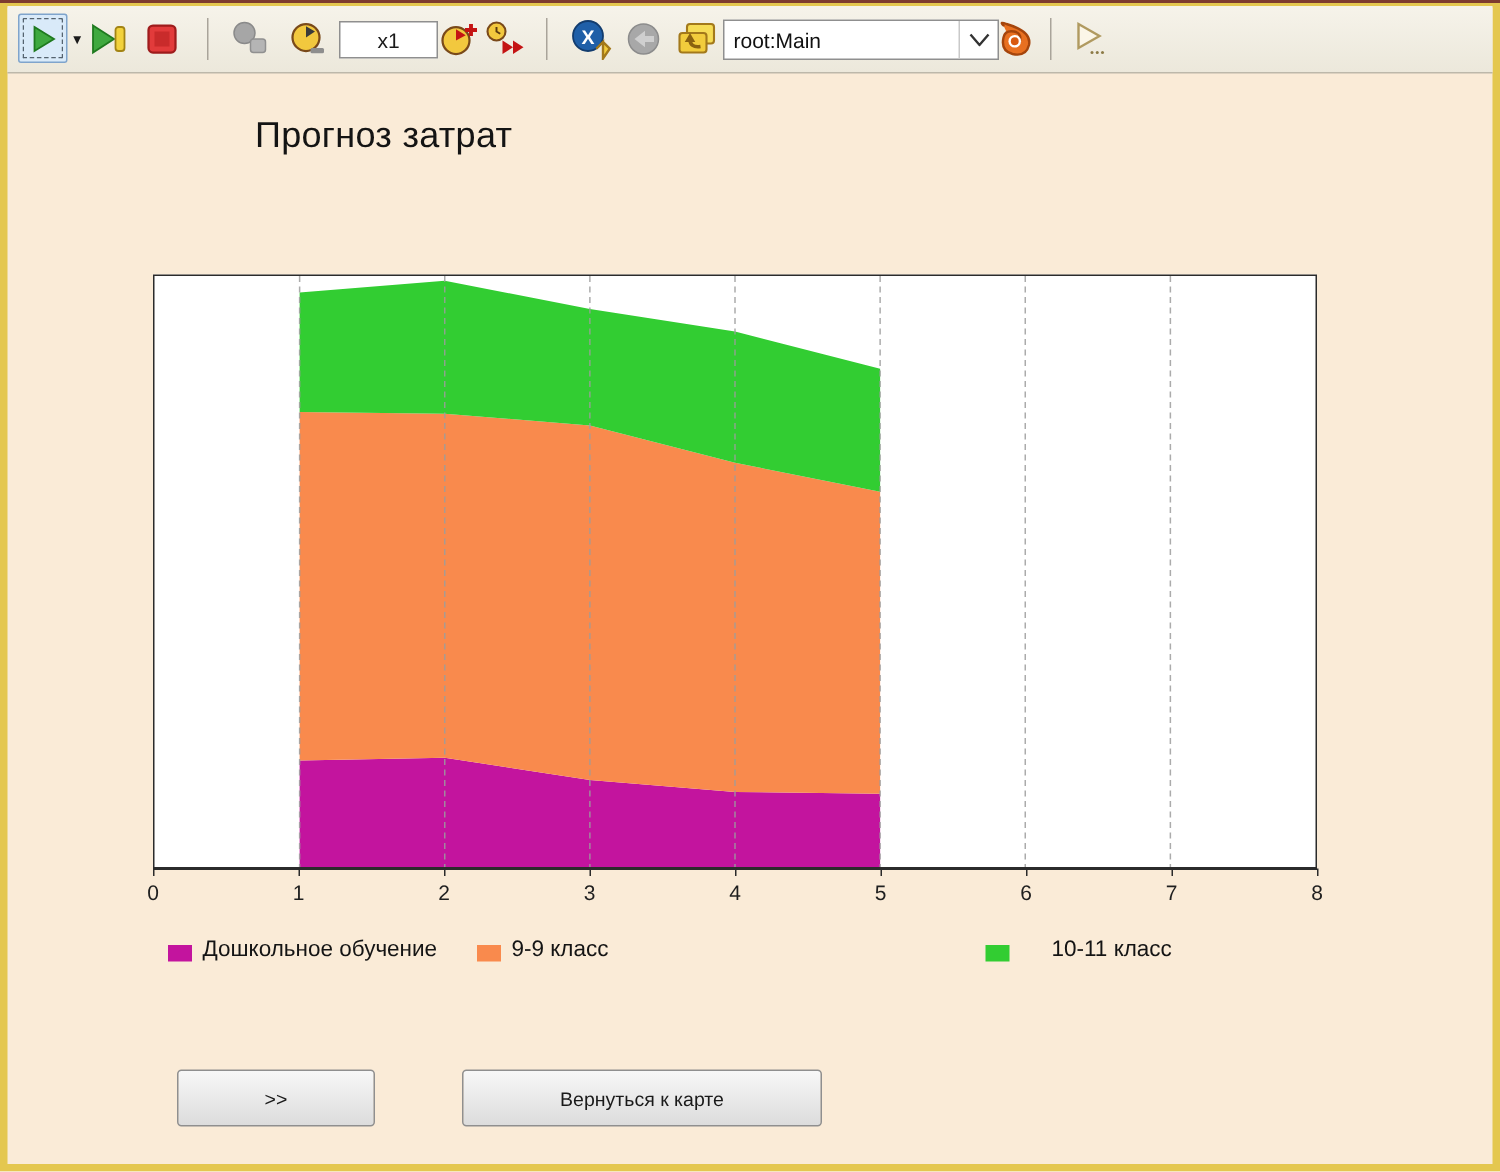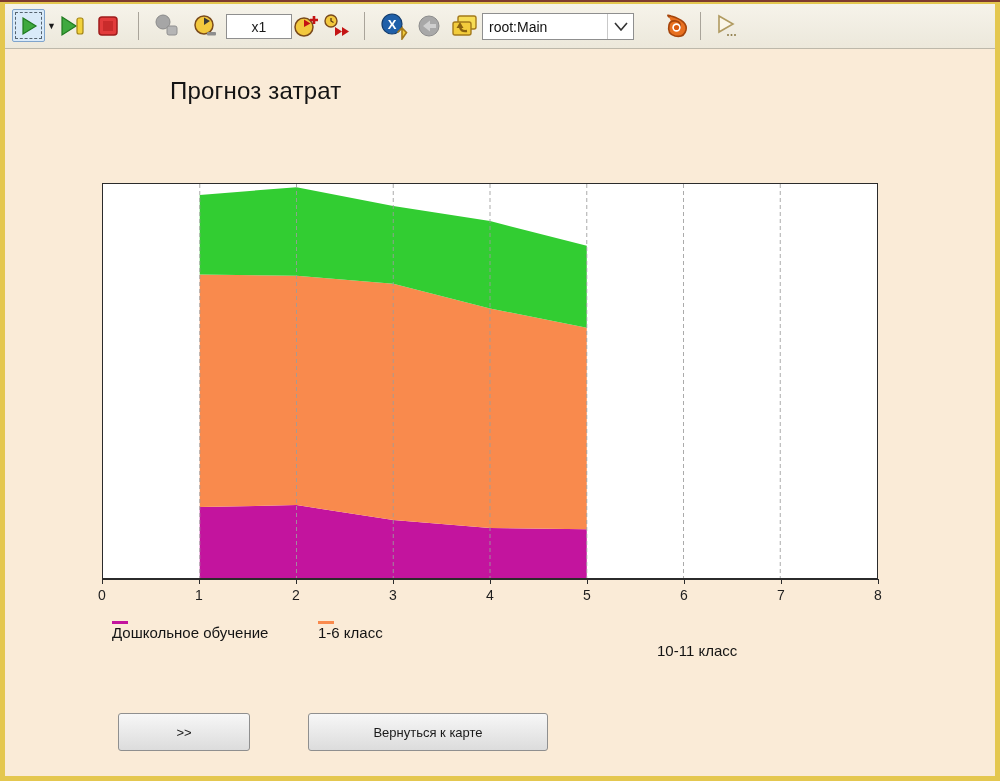--- a/index.html
+++ b/index.html
@@ -26,21 +26,21 @@
   }
   .run-btn .focus { position:absolute; inset:2px; border:1px dashed #55636f; border-radius:1px; }
   .drop-arrow { left:42px; top:17px; font-size:9px; color:#1a1a1a; cursor:default; }
   .icon-btn { width:30px; height:30px; top:7px; }
   .speed-field {
     position:absolute; left:221px; top:10px; width:66px; height:25px;
     border:1px solid #8F8F8F; background:#fff; text-align:center;
     font-size:14px; color:#1a1a1a; font-family:"Liberation Sans", sans-serif;
   }
   .combo {
-    position:absolute; left:477px; top:9px; width:152px; height:27px;
+    position:absolute; left:477px; top:9px; width:184px; height:27px;
     background:#fff; border:1px solid #8F8F8F; display:flex; align-items:center;
   }
   .combo-text { flex:1; padding-left:6px; font-size:14px; color:#111; white-space:nowrap; overflow:hidden; }
   .combo-chev { width:26px; height:100%; display:flex; align-items:center; justify-content:center; border-left:1px solid #C9C9C9; }
 
   
   .page-title {
     position:absolute; left:165px; top:72px;
     font-size:24px; font-weight:normal; color:#141414; letter-spacing:.2px;
   }
@@ -48,21 +48,21 @@
     position:absolute; left:97px; top:178px; width:776px; height:397px;
     background:#fff; border:1px solid #2B2B2B; border-bottom:2px solid #2B2B2B;
   }
   .plot svg { position:absolute; left:0; top:0; }
   .x-axis { position:absolute; left:97px; top:574px; width:776px; height:30px; }
   .x-axis .tick { position:absolute; top:0; width:1px; height:5px; background:#2B2B2B; }
   .x-axis .tick-label {
     position:absolute; top:8px; transform:translateX(-50%);
     font-size:14px; color:#1f1f1f;
   }
-  .legend-item { position:absolute; top:616px; display:flex; align-items:flex-start; height:20px;flex-direction:column; }
+  .legend-item { position:absolute; top:616px; display:flex; align-items:flex-end; height:20px; }
   .legend-item .swatch { width:16px; height:11px; margin-right:7px; }
   .legend-item .lab { font-size:15px; color:#141414; white-space:nowrap; }
   .legend-1 { left:107px; } .legend-2 { left:313px; } .legend-3 { left:652px;gap:21px; }
 
   .btn {
     position:absolute; top:708px; height:38px;
     background:linear-gradient(#F7F7F7,#DCDCDC);
     border:1px solid #8F8F8F; border-radius:3px;
     font-size:13px; color:#1a1a1a; font-family:"Liberation Sans", sans-serif;
     display:flex; align-items:center; justify-content:center; cursor:default;
@@ -229,21 +229,21 @@
       <div class="tick" style="left: 776px;"></div>
       <span class="tick-label" style="left: 776px;">8</span>
     </div>
 
   <div class="legend-item legend-1">
     <span class="swatch" style="background: rgb(195, 20, 158);"></span>
     <span class="lab">Дошкольное обучение</span>
   </div>
   <div class="legend-item legend-2">
     <span class="swatch" style="background: rgb(249, 138, 77);"></span>
-    <span class="lab">1-6 класс</span>
+    <span class="lab">9-9 класс</span>
   </div>
   <div class="legend-item legend-3">
     <span class="swatch" style="background: rgb(50, 205, 50);"></span>
     <span class="lab">10-11 класс</span>
   </div>
 
   <button class="btn btn-fwd">&gt;&gt;</button>
   <button class="btn btn-map">Вернуться к карте</button>
 </div>
 

